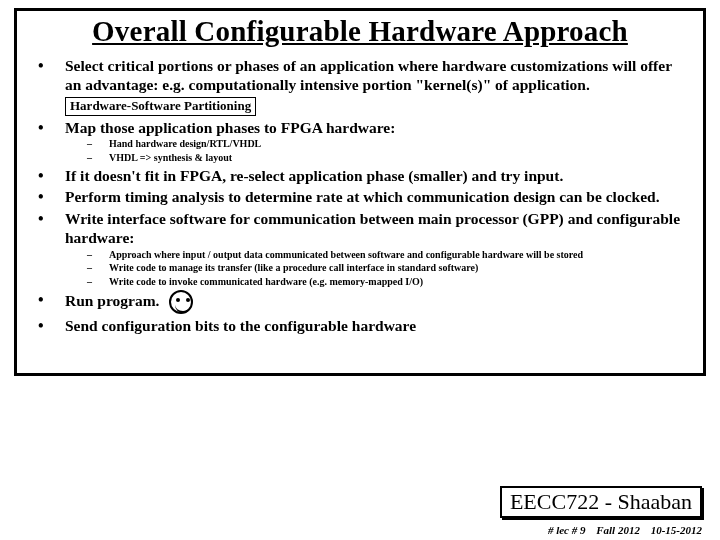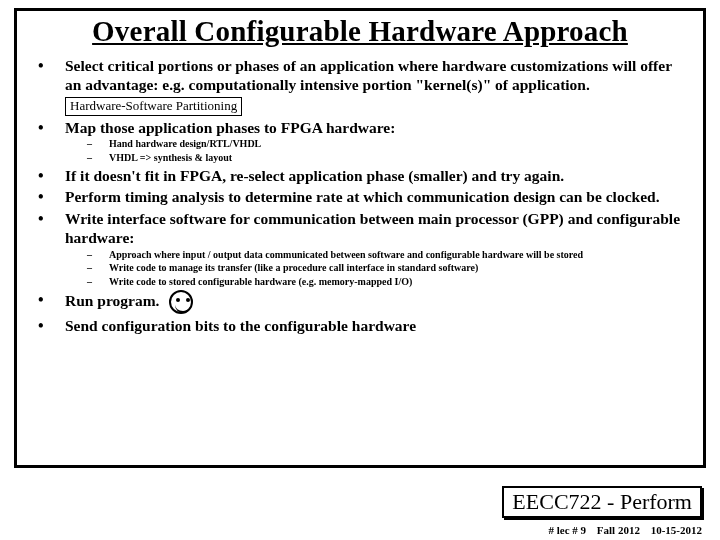--- a/index.html
+++ b/index.html
@@ -10,21 +10,21 @@
     font-family: "Times New Roman", Times, serif;
     color: #000;
     position: relative;
     overflow: hidden;
   }
   .slide {
     position: absolute;
     left: 14px;
     top: 8px;
     width: 692px;
-    height: 460px;
+    height: 368px;
     border: 3px solid #000;
     padding: 4px 18px 8px 18px;
   }
   .title {
     font-size: 29px;
     font-weight: bold;
     text-decoration: underline;
     text-align: center;
     margin-bottom: 8px;
     letter-spacing: 0.2px;
@@ -63,21 +63,21 @@
   }
   ul.sub > li::before {
     content: "–";
     position: absolute;
     left: 0;
     top: 0;
   }
   .inline-box {
     border: 1.5px solid #000;
     font-size: 13px;
-    font-weight: normal;
+    font-weight: bold;
     padding: 0 4px;
     display: inline-block;
     line-height: 1.3;
   }
   .smiley {
     display: inline-block;
     width: 24px;
     height: 24px;
     border: 2.5px solid #000;
     border-radius: 50%;
@@ -114,20 +114,21 @@
     background: #fff;
     padding: 1px 8px;
     font-size: 22px;
   }
   .footer-meta {
     position: absolute;
     right: 18px;
     bottom: 4px;
     font-size: 11px;
     font-weight: bold;
+    font-style: italic;
   }
   .footer-meta span { margin-left: 8px; }
 </style>
 </head>
 <body>
 
 <div class="slide">
   <div class="title">Overall Configurable Hardware Approach</div>
 
   <ul class="top">
@@ -135,36 +136,36 @@
       <span>Select critical portions or phases of an application where hardware customizations will offer an advantage: e.g. computationally intensive portion "kernel(s)" of application.</span>
       <span class="inline-box">Hardware-Software Partitioning</span>
     </li>
     <li>
       <span>Map those application phases to FPGA hardware:</span>
       <ul class="sub">
         <li>Hand hardware design/RTL/VHDL</li>
         <li>VHDL =&gt; synthesis &amp; layout</li>
       </ul>
     </li>
-    <li>If it doesn't fit in FPGA, re-select application phase (smaller) and try again.</li>
+    <li>If it doesn't fit in FPGA, re-select application phase (smaller) and try input.</li>
     <li>Perform timing analysis to determine rate at which communication design can be clocked.</li>
     <li>
       <span>Write interface software for communication between main processor (GPP) and configurable hardware:</span>
       <ul class="sub">
         <li>Approach where input / output data communicated between software and configurable hardware will be stored</li>
         <li>Write code to manage its transfer (like a procedure call interface in standard software)</li>
-        <li>Write code to stored configurable hardware (e.g. memory-mapped I/O)</li>
+        <li>Write code to invoke communicated hardware (e.g. memory-mapped I/O)</li>
       </ul>
     </li>
     <li>
       <span>Run program.</span>
       <span class="smiley"></span>
     </li>
     <li>Send configuration bits to the configurable hardware</li>
   </ul>
 </div>
 
-<div class="footer-course">EECC722 - Perform</div>
+<div class="footer-course">EECC722 - Shaaban</div>
 <div class="footer-meta">
   <span>#  lec # 9</span>
   <span>Fall 2012</span>
   <span>10-15-2012</span>
 </div>
 
 </body></html>

